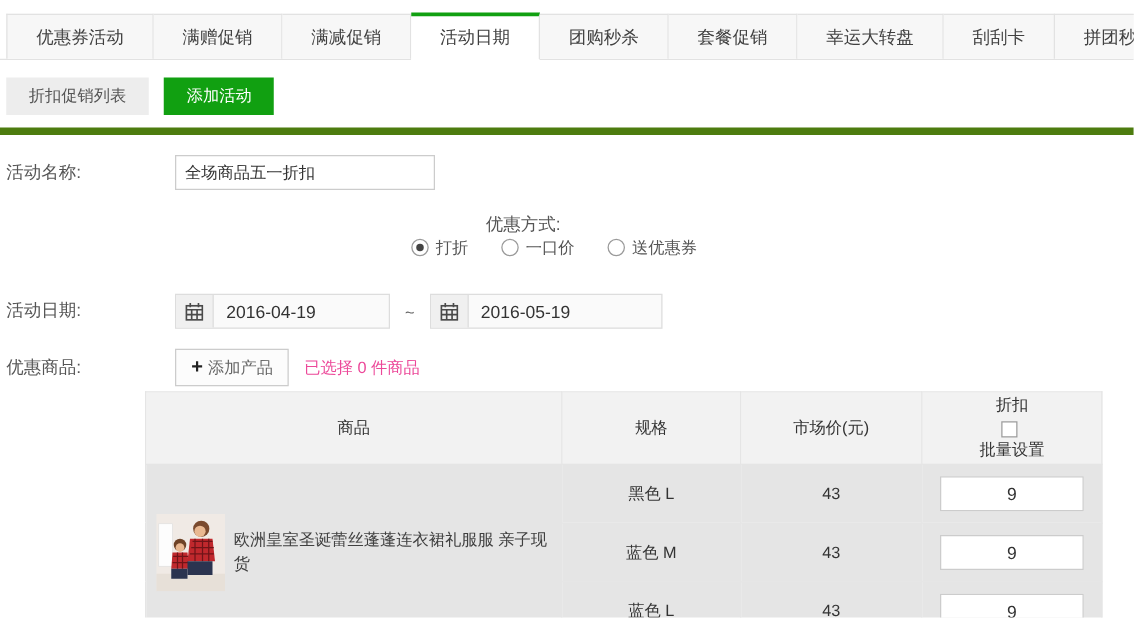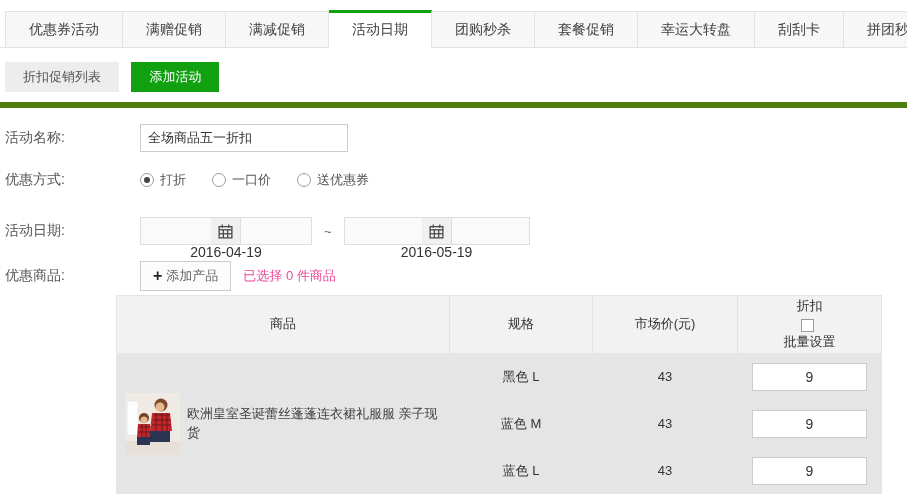--- a/index.html
+++ b/index.html
@@ -21,37 +21,37 @@
   .btn-gray { display:inline-block; height:30px; line-height:30px; padding:0 18px;
     background:#ededed; color:#555; font-size:13px; cursor:pointer; }
   .btn-green { display:inline-block; height:30px; line-height:30px; padding:0 18px;
     background:#11a011; color:#fff; font-size:13px; margin-left:8px; cursor:pointer; }
 
   
   .form { padding:16px 0 0 5px; }
   .frow { display:flex; align-items:center; }
   .flabel { width:135px; font-size:14px; color:#555; flex:none; }
   .row-name { margin-bottom:19px; }
-  .row-method { margin-bottom:28px; }
+  .row-method { margin-bottom:28px;flex-direction:column; }
   .row-dates { margin-bottom:16px; }
   .row-products { margin-bottom:4px; }
 
   .name-input { width:208px; height:28px; border:1px solid #ccc; padding:0 7px;
     font-size:13px; color:#333; font-family:inherit; }
 
   .radio-group { display:flex; align-items:center; }
   .radio-opt { display:flex; align-items:center; margin-right:26px; font-size:13px;
     color:#555; cursor:pointer; }
   .radio-dot { width:14px; height:14px; border:1px solid #9a9a9a; border-radius:50%;
     margin-right:6px; background:#fff; position:relative; flex:none; }
   .radio-dot.checked::after { content:""; position:absolute; left:3px; top:3px;
     width:6px; height:6px; border-radius:50%; background:#444; }
 
   .datebox { display:flex; align-items:center; border:1px solid #ddd; background:#fafafa;
-    height:28px; cursor:pointer;flex-direction:column; }
+    height:28px; cursor:pointer; }
   .datebox .cal { width:30px; height:26px; display:flex; align-items:center;
     justify-content:center; background:#f0f0f0; border-right:1px solid #ddd; flex:none; }
   .dateval { padding:0 10px; font-size:14px; color:#333; }
   .box-start { width:172px; }
   .box-end { width:186px; }
   .tilde { margin:0 12px; color:#666; font-size:13px; }
 
   .addbtn { display:inline-flex; align-items:center; height:30px; padding:0 12px;
     border:1px solid #ccc; background:#fcfcfc; font-size:13px; color:#666; cursor:pointer; }
   .addbtn .plus { font-weight:bold; color:#222; font-size:16px; margin-right:4px; line-height:1; }

